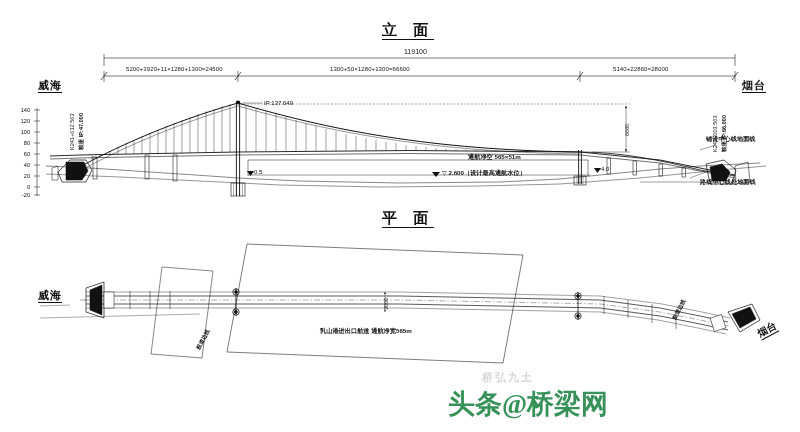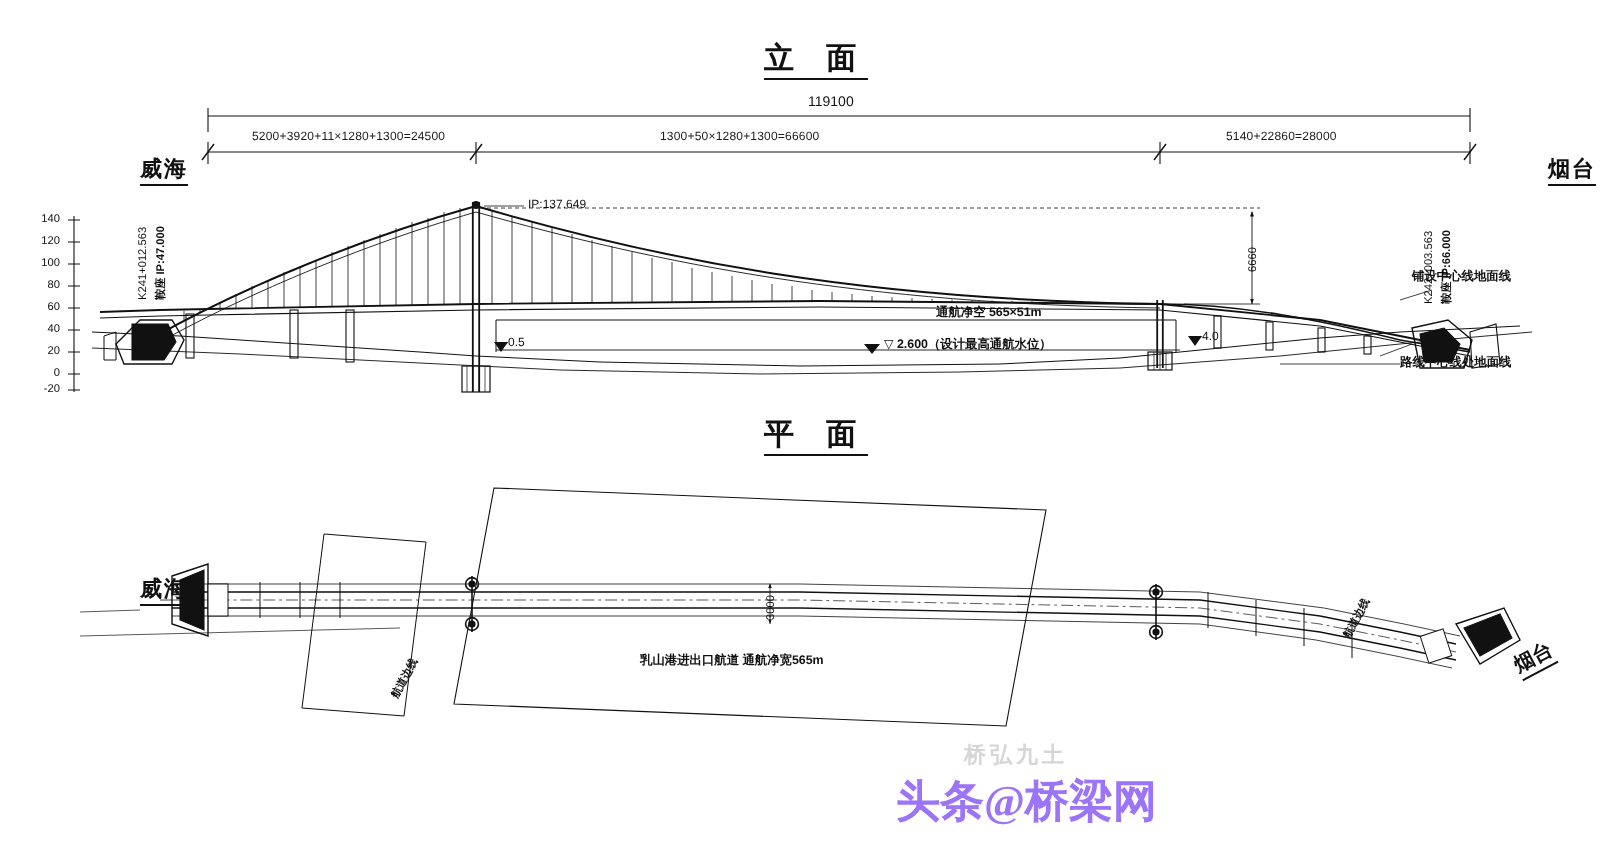--- a/index.html
+++ b/index.html
@@ -14,21 +14,21 @@
   #sheet{position:absolute;left:0;top:0;width:644px;height:432px;}
   .lbl{position:absolute;white-space:nowrap;line-height:1;}
   
   .view-title{
     font-size:15px;letter-spacing:6px;font-weight:700;
     color:#111;
   }
   .view-title .ul{display:block;border-bottom:1.4px solid #111;margin-top:2px;}
   
   .city{
-    font-size:11px;font-weight:700;color:#111;letter-spacing:1px;margin-left:32px;
+    font-size:11px;font-weight:700;color:#111;letter-spacing:1px;
   }
   .city .ul{display:block;border-bottom:1.2px solid #111;margin-top:1px;}
   
   .dim{font-size:6px;color:#1a1a1a;letter-spacing:0.1px;}
   .dim-big{font-size:7px;color:#111;}
   
   .ann{font-size:6px;color:#111;}
   .ann-cn{font-size:6.2px;color:#111;font-weight:700;}
   
   .vert{
@@ -51,21 +51,21 @@
     position:absolute;right:14px;bottom:4px;width:182px;height:62px;
     opacity:.85;
   }
   .wm-top{
     position:absolute;left:34px;top:4px;
     font-size:11px;font-weight:700;color:#cfcfcf;letter-spacing:2px;
     font-family:"Liberation Serif",serif;
   }
   .wm-main{
     position:absolute;left:0;top:20px;
-    font-size:22px;font-weight:700;color:#8b5cf6;letter-spacing:0px;
+    font-size:27px;font-weight:700;color:#15803d;letter-spacing:0px;
     font-family:"Liberation Serif",serif;
   }
   .wm-main .at{display:inline-block;}
 </style>
 </head>
 <body>
 
 <div id="sheet">
 
   <svg width="800" height="432" viewBox="0 0 800 432" style="position:absolute;left:0;top:0;">

